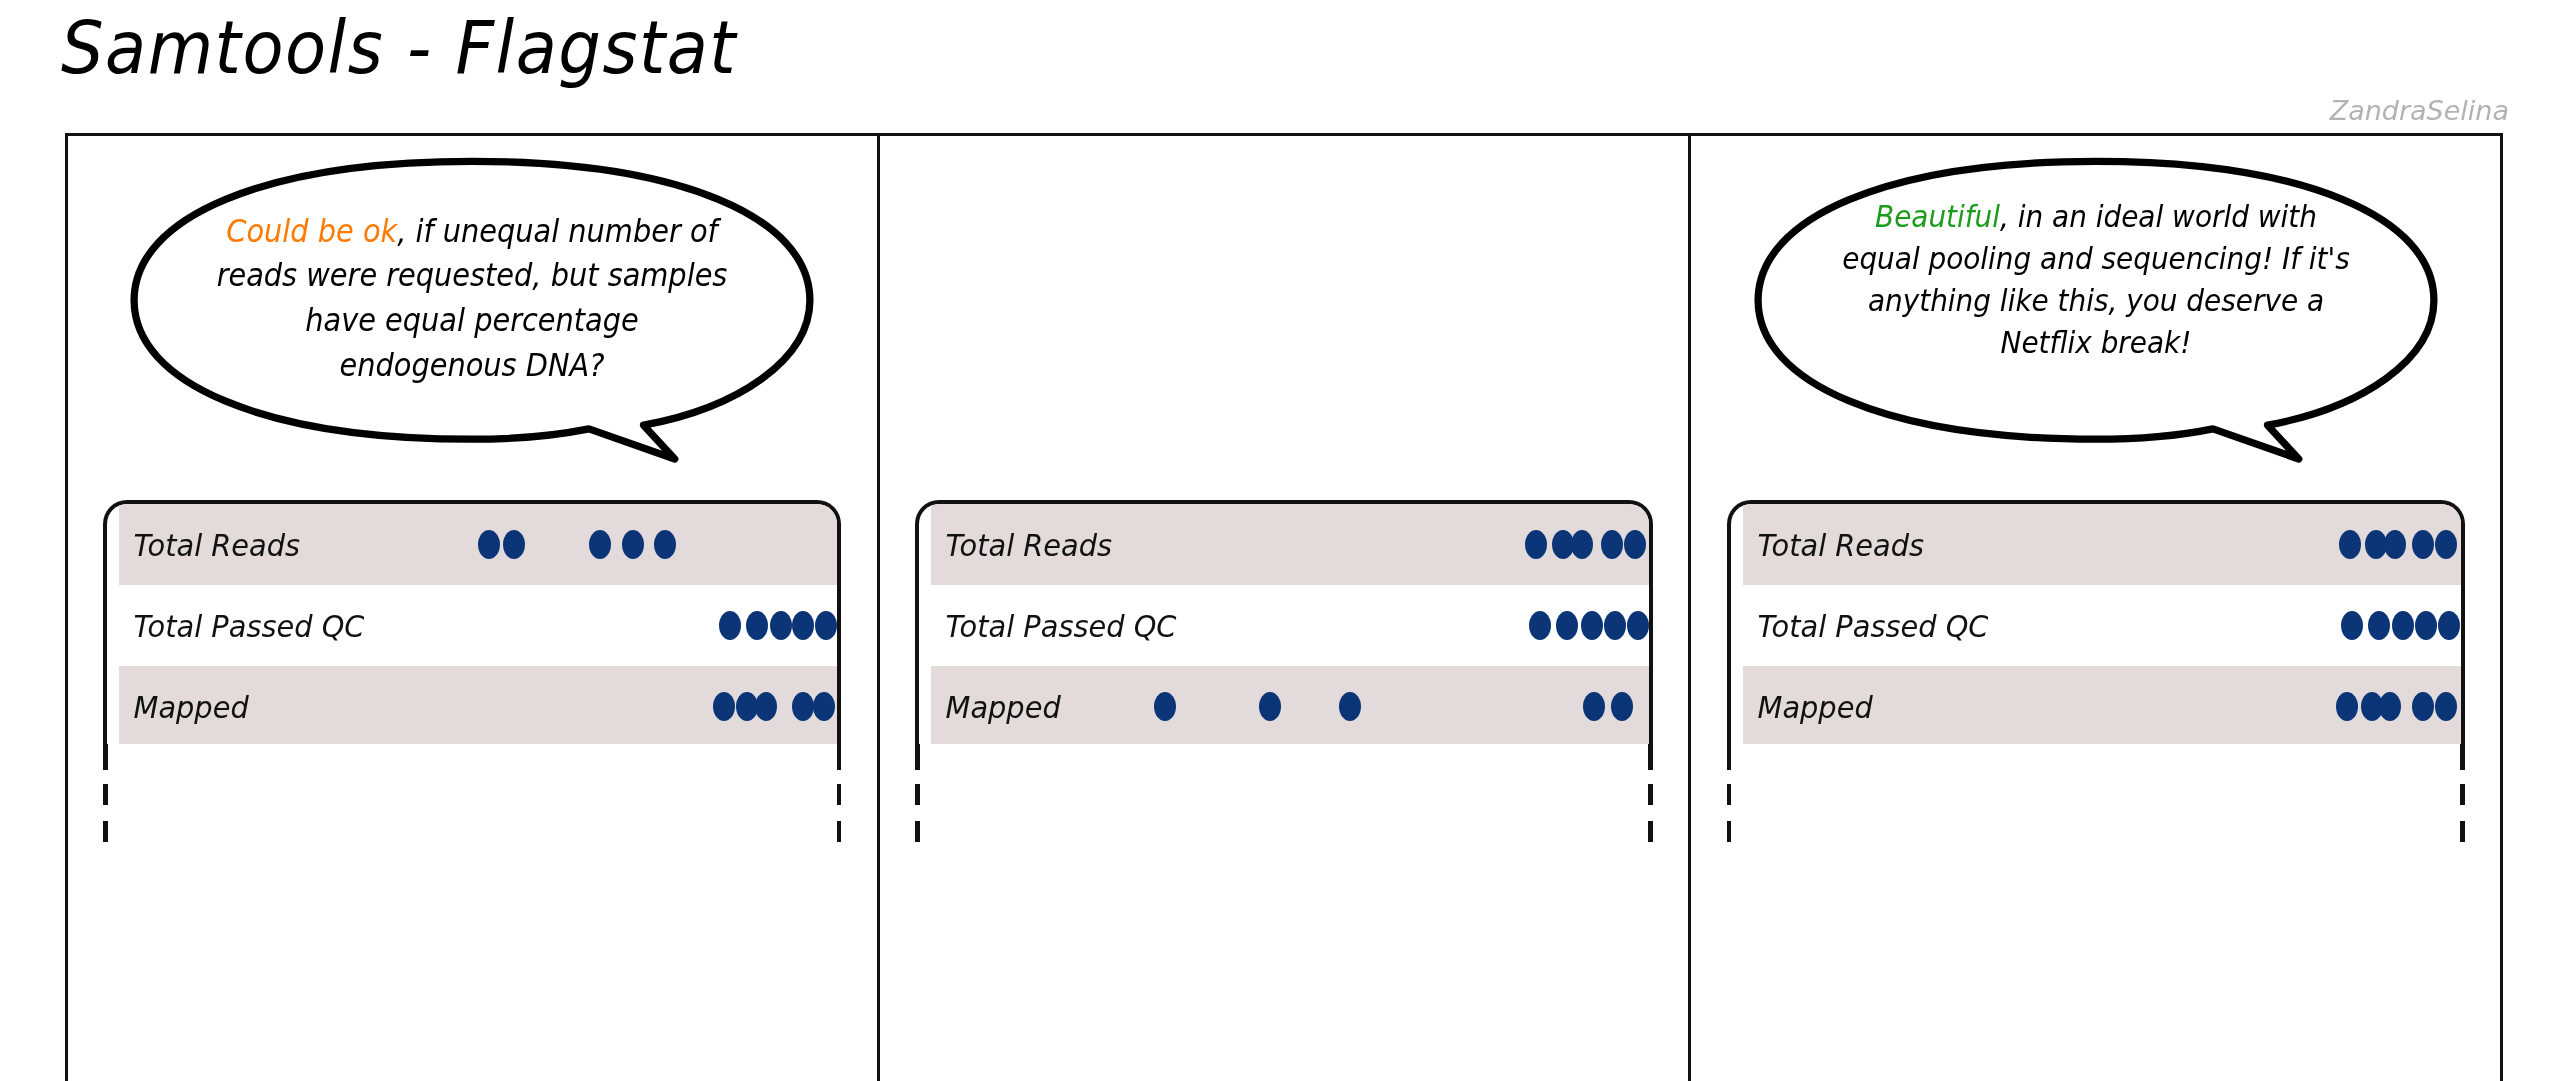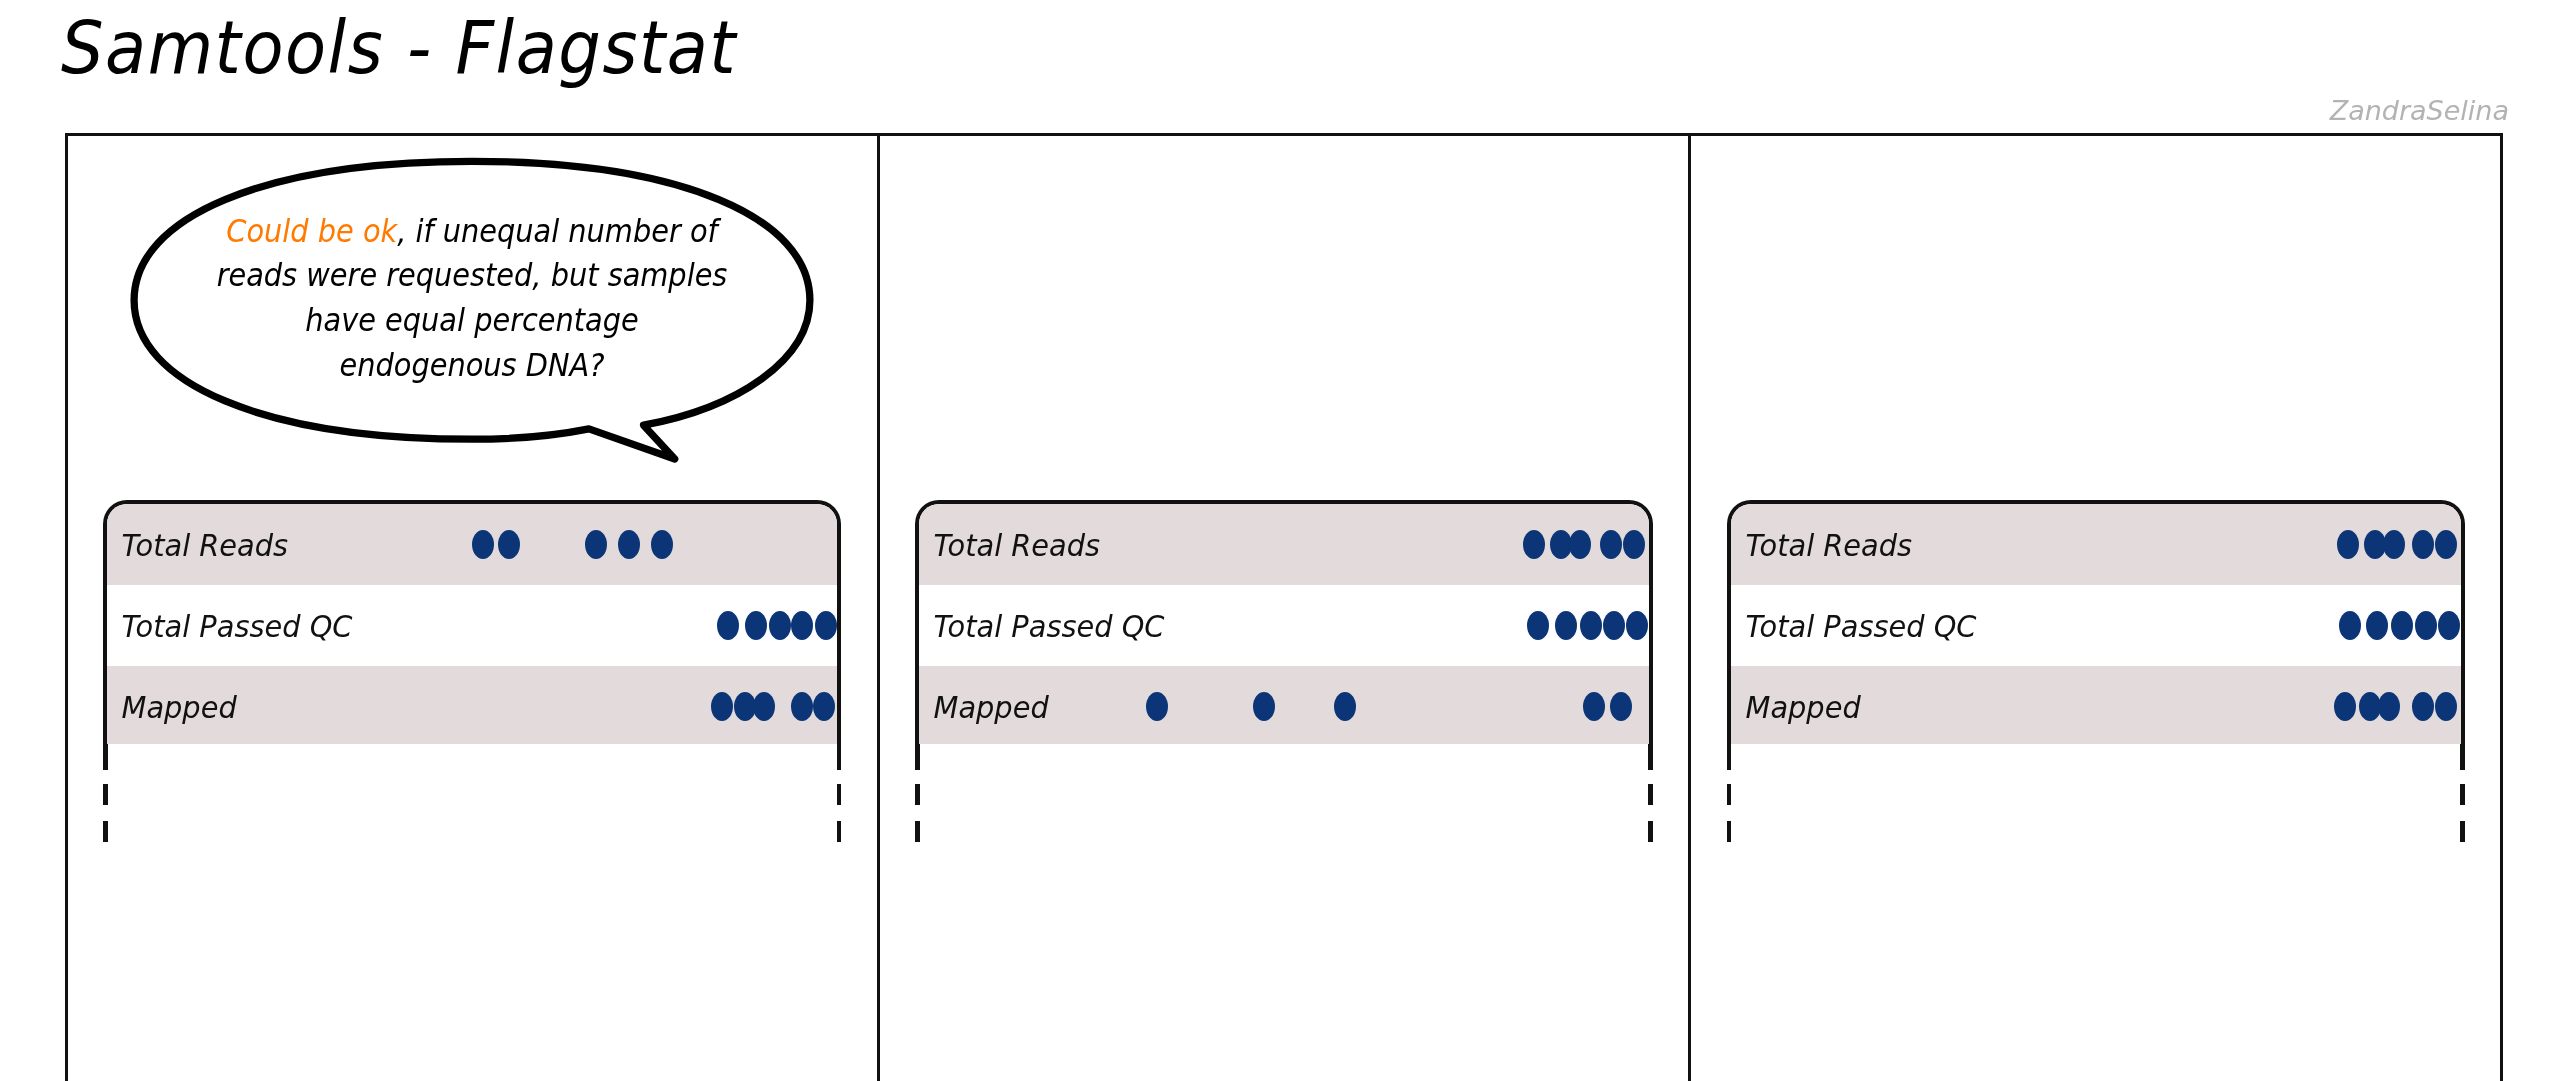--- a/index.html
+++ b/index.html
@@ -130,20 +130,21 @@
     border-radius: 24px 24px 0 0;
     overflow: hidden;
     background: #ffffff;
   }
   .stat-row {
     position: relative;
     height: 81px;
     display: flex;
     align-items: center;
     background: #ffffff;
+    margin-left: 12px;
   }
   .stat-row.banded { background: #E3DBDB; }
   .stat-label {
     position: relative;
     z-index: 2;
     padding-left: 15.6px;
     font-family: "DejaVu Sans", sans-serif;
     font-style: italic;
     font-size: 31px;
     color: #111111;
@@ -311,20 +312,35 @@
       </div>
       <div class="dash-col right">
         <div class="dash-seg s1"></div>
           <div class="dash-seg s2"></div>
           <div class="dash-seg s3"></div>
       </div>
     </div>
   </div>
 
   <div class="panel">
+    <div class="bubble-wrap">
+      <svg class="bubble-svg" viewBox="0 0 1360 590" preserveAspectRatio="none">
+        <path d="M 680 18
+                 C 1080 18, 1330 125, 1330 285
+                 C 1330 400, 1190 492, 1010 525
+                 L 1070 590
+                 L 905 532
+                 C 840 545, 760 552, 680 552
+                 C 280 552, 30 445, 30 285
+                 C 30 125, 280 18, 680 18 Z" fill="#ffffff" stroke="#000000" stroke-width="14" stroke-linejoin="round"></path>
+      </svg>
+      <div class="bubble-text tight">
+        <span class="hl-green">Beautiful</span><span>, in an ideal world with equal pooling and sequencing! If it's anything like this, you deserve a Netflix break!</span>
+      </div>
+    </div>
 
     <div class="stats-box">
       <div class="stats-rounded">
 
         <div class="stat-row banded">
           <div class="dot-track">
               <div class="dot" style="left: 84.6%;"></div>
               <div class="dot" style="left: 88.2%;"></div>
               <div class="dot" style="left: 90.8%;"></div>
               <div class="dot" style="left: 94.8%;"></div>

